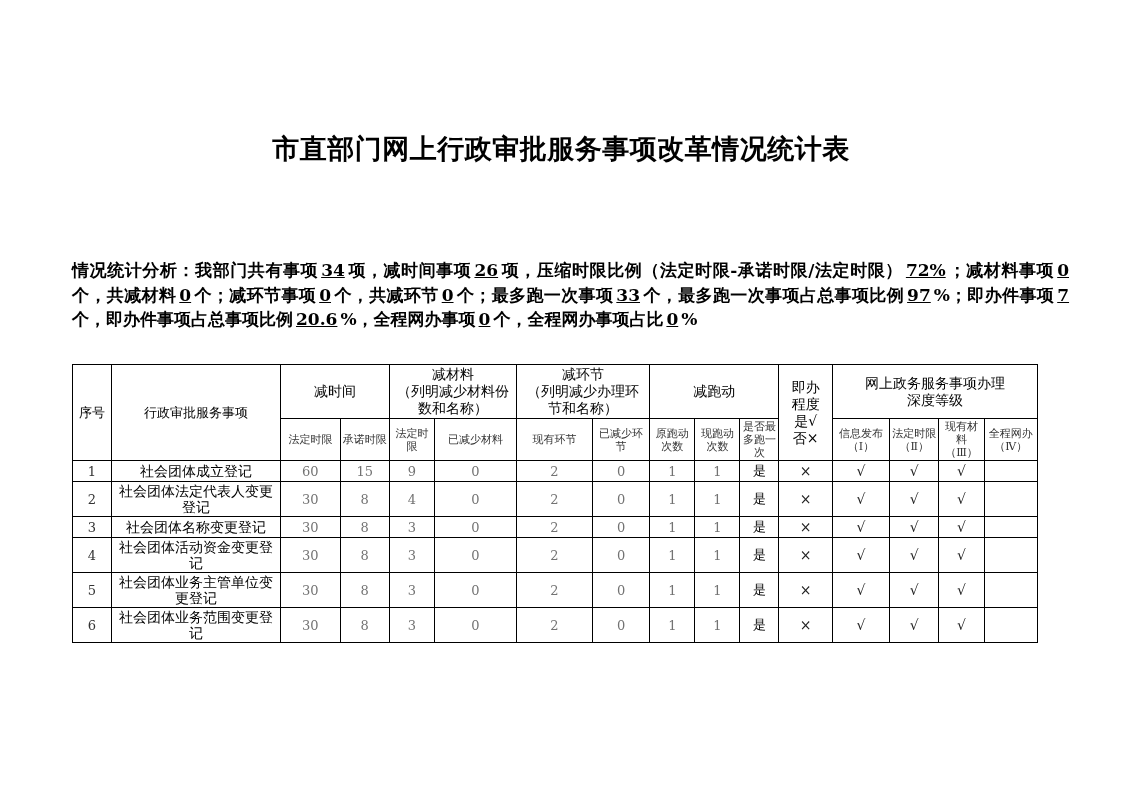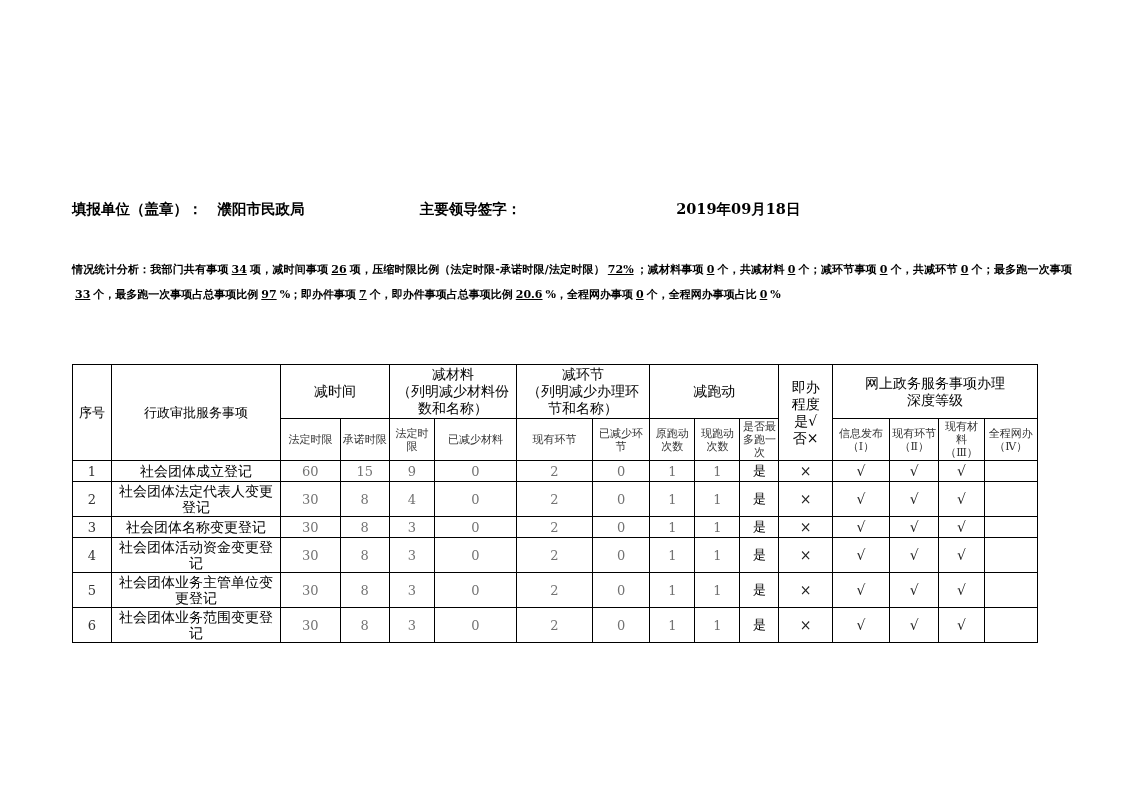--- a/index.html
+++ b/index.html
@@ -55,21 +55,21 @@
   .meta-date { margin-left: 150px; }
 
   
   .analysis {
     position: absolute;
     left: 72px;
     top: 258px;
     width: 1000px;
     font-family: "DejaVu Serif", "Liberation Serif", serif;
     font-weight: bold;
-    font-size: 11px;
+    font-size: 17px;
     line-height: 24.5px;
     text-align: justify;
     text-justify: inter-character;
   }
   .analysis .blank {
     text-decoration: underline;
     padding: 0 3px;
   }
 
   
@@ -136,27 +136,22 @@
     font-size: 14px;
     line-height: 17px;
     white-space: nowrap;
   }
 </style>
 </head>
 <body>
 
 <div class="page">
 
-
-  <div class="meta-row">
-    <span class="meta-unit-label">填报单位（盖章）：</span>
-    <span class="meta-unit-value">濮阳市民政局</span>
-    <span class="meta-leader">主要领导签字：</span>
-    <span class="meta-date">2019年09月18日</span>
-  </div>
+  <div class="doc-title">市直部门网上行政审批服务事项改革情况统计表</div>
+
 
   <div class="analysis"><span>情况统计分析：我部门共有事项</span><span class="blank">34</span><span>项，减时间事项</span><span class="blank">26</span><span>项，压缩时限比例（法定时限-承诺时限/法定时限）</span><span class="blank">72%</span><span>；减材料事项</span><span class="blank">0</span><span>个，共减材料</span><span class="blank">0</span><span>个；减环节事项</span><span class="blank">0</span><span>个，共减环节</span><span class="blank">0</span><span>个；最多跑一次事项</span><span class="blank">33</span><span>个，最多跑一次事项占总事项比例</span><span class="blank">97</span><span>%；即办件事项</span><span class="blank">7</span><span>个，即办件事项占总事项比例</span><span class="blank">20.6</span><span>%，全程网办事项</span><span class="blank">0</span><span>个，全程网办事项占比</span><span class="blank">0</span><span>%</span></div>
 
   <div class="tbl-wrap">
     <table class="main">
       <colgroup>
         <col style="width:38px">
         <col style="width:165px">
         <col style="width:58px">
         <col style="width:48px">
@@ -204,21 +199,21 @@
           <th class="sub">法定时限</th>
           <th class="sub">承诺时限</th>
           <th class="sub">法定时限</th>
           <th class="sub">已减少材料</th>
           <th class="sub">现有环节</th>
           <th class="sub">已减少环节</th>
           <th class="sub">原跑动次数</th>
           <th class="sub">现跑动次数</th>
           <th class="sub">是否最多跑一次</th>
           <th class="sub">信息发布（Ⅰ）</th>
-          <th class="sub">现有环节（Ⅱ）</th>
+          <th class="sub">法定时限（Ⅱ）</th>
           <th class="sub">现有材料（Ⅲ）</th>
           <th class="sub">全程网办（Ⅳ）</th>
         </tr>
       </thead>
       <tbody id="tbody">
           <tr>
             <td class="idx">1</td>
             <td class="item-name">社会团体成立登记</td>
             <td class="num">60</td>
             <td class="num">15</td>

